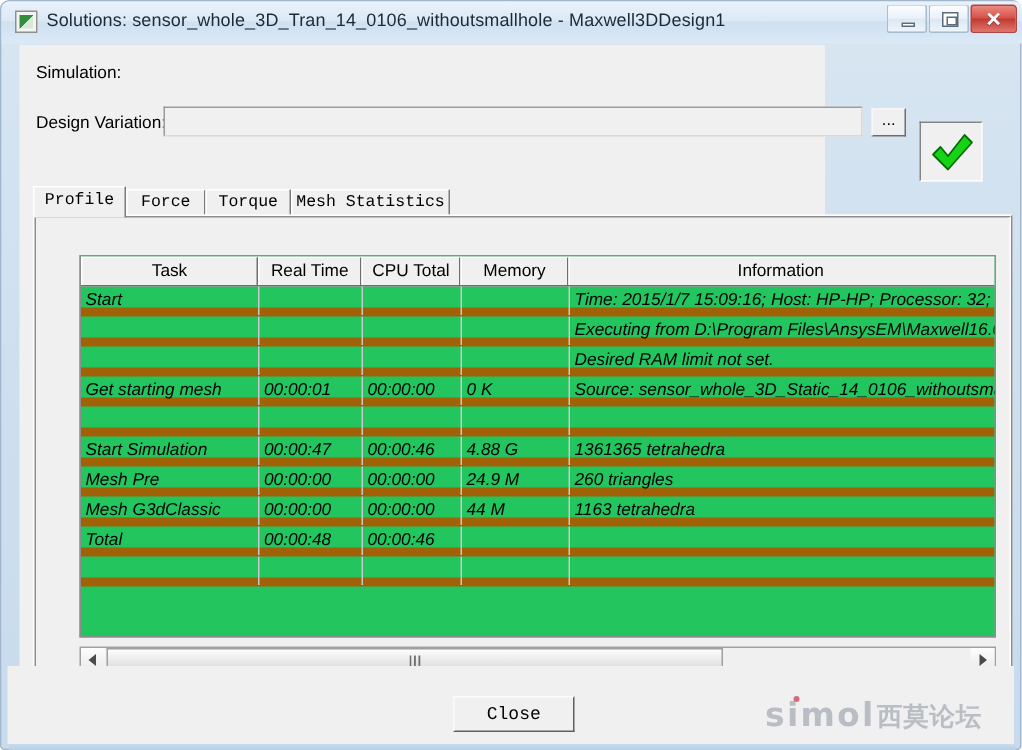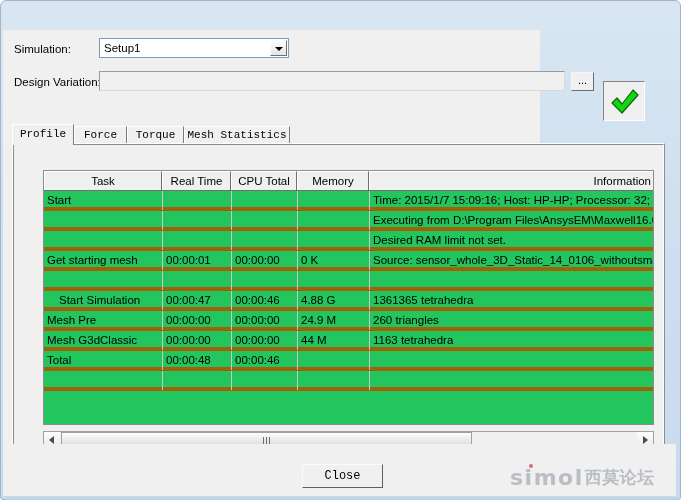--- a/index.html
+++ b/index.html
@@ -115,21 +115,21 @@
     color: #ffffff;
     font-weight: bold;
     font-size: 13px;
     line-height: 18px;
     text-shadow: 0 1px 0 rgba(0,0,0,.35);
   }
 
   
   #client {
     position: absolute;
-    left: 2px; top: 29px;
+    left: 12px; top: 29px;
     width: 537px;
     height: 466px;
     background: #f0f0f0;
     box-sizing: border-box;
   }
 
   .lbl {
     position: absolute;
     font-size: 11.5px;
     color: #000;
@@ -293,37 +293,38 @@
     border-top: 1px solid #ffffff;
     border-left: 1px solid #ffffff;
     font-size: 11.5px;
     line-height: 18px;
     text-align: center;
     color: #000;
     overflow: hidden;
     white-space: nowrap;
   }
   .hcell.info {
-    text-align: right;
+    text-align: center;
     padding-right: 2px;
     border-right: none;
   }
   #grid-body {
     position: absolute;
     left: 0; top: 20px;
     width: 100%;
     bottom: 0;
   }
   .row {
     position: absolute;
     left: 0;
     width: 100%;
     height: 20px;
-    border-bottom: 4px solid #a16207;
-    box-sizing: border-box;
+    border-bottom: 6px solid #a16207;
+    box-sizing: border-box;
+    font-style: italic;
   }
   .cell {
     position: absolute;
     top: 0;
     height: 19px;
     box-sizing: border-box;
     font-size: 11.5px;
     line-height: 18px;
     padding-left: 3px;
     white-space: nowrap;
@@ -465,29 +466,41 @@
     left: 5px; top: 495px;
     width: 671px; height: 4px;
     background: linear-gradient(to bottom, #c8dbed, #b9cfe3);
   }
 </style>
 </head>
 <body>
 
 <div id="window">
 
+  <div id="titlebar">
+    <div id="app-icon">
+      <div class="glyph"></div>
+    </div>
+    <div id="title-text">Solutions: sensor_whole_3D_Tran_14_0106_withoutsmallhole - Maxwell3DDesign1</div>
+
+    <div class="win-btn" id="btn-min">
+      <div class="sym-bar"></div>
+    </div>
+    <div class="win-btn" id="btn-max">
+      <div class="sym-box"></div>
+    </div>
+    <div class="win-btn" id="btn-close">
+      <div class="sym">✕</div>
+    </div>
+  </div>
 
   <div id="client">
 
     <div class="lbl" id="lbl-simulation">Simulation:</div>
 
-    <div id="combo-sim">
-      <div class="val">Setup1</div>
-      <div class="arrowbox"></div>
-    </div>
 
     <div class="lbl" id="lbl-variation">Design Variation:</div>
 
     <div id="input-variation"></div>
 
     <div id="btn-browse">...</div>
 
     <div id="ok-check">
       <svg width="32" height="30" viewBox="0 0 32 30">
         <polygon points="3,16 8,11 13,17 24,3 29,8 13,26" fill="#16d316" stroke="#056b05" stroke-width="1.2" stroke-linejoin="round"></polygon>
@@ -578,21 +591,21 @@
               <div class="cell" style="left:119px;width:68px;"></div>
               <div class="vdiv" style="left:187px;"></div>
               <div class="cell" style="left:188px;width:65px;"></div>
               <div class="vdiv" style="left:253px;"></div>
               <div class="cell" style="left:254px;width:71px;"></div>
               <div class="vdiv" style="left:325px;"></div>
               <div class="cell" style="left:326px;width:284px;"></div>
             </div>
 
             <div class="row" style="top:100px;">
-              <div class="cell" style="left:0px;width:118px;margin-left:12px;">Start Simulation</div>
+              <div class="cell" style="left:0px;width:118px;">Start Simulation</div>
               <div class="vdiv" style="left:118px;"></div>
               <div class="cell" style="left:119px;width:68px;">00:00:47</div>
               <div class="vdiv" style="left:187px;"></div>
               <div class="cell" style="left:188px;width:65px;">00:00:46</div>
               <div class="vdiv" style="left:253px;"></div>
               <div class="cell" style="left:254px;width:71px;">4.88 G</div>
               <div class="vdiv" style="left:325px;"></div>
               <div class="cell" style="left:326px;width:284px;">1361365 tetrahedra</div>
             </div>
 

